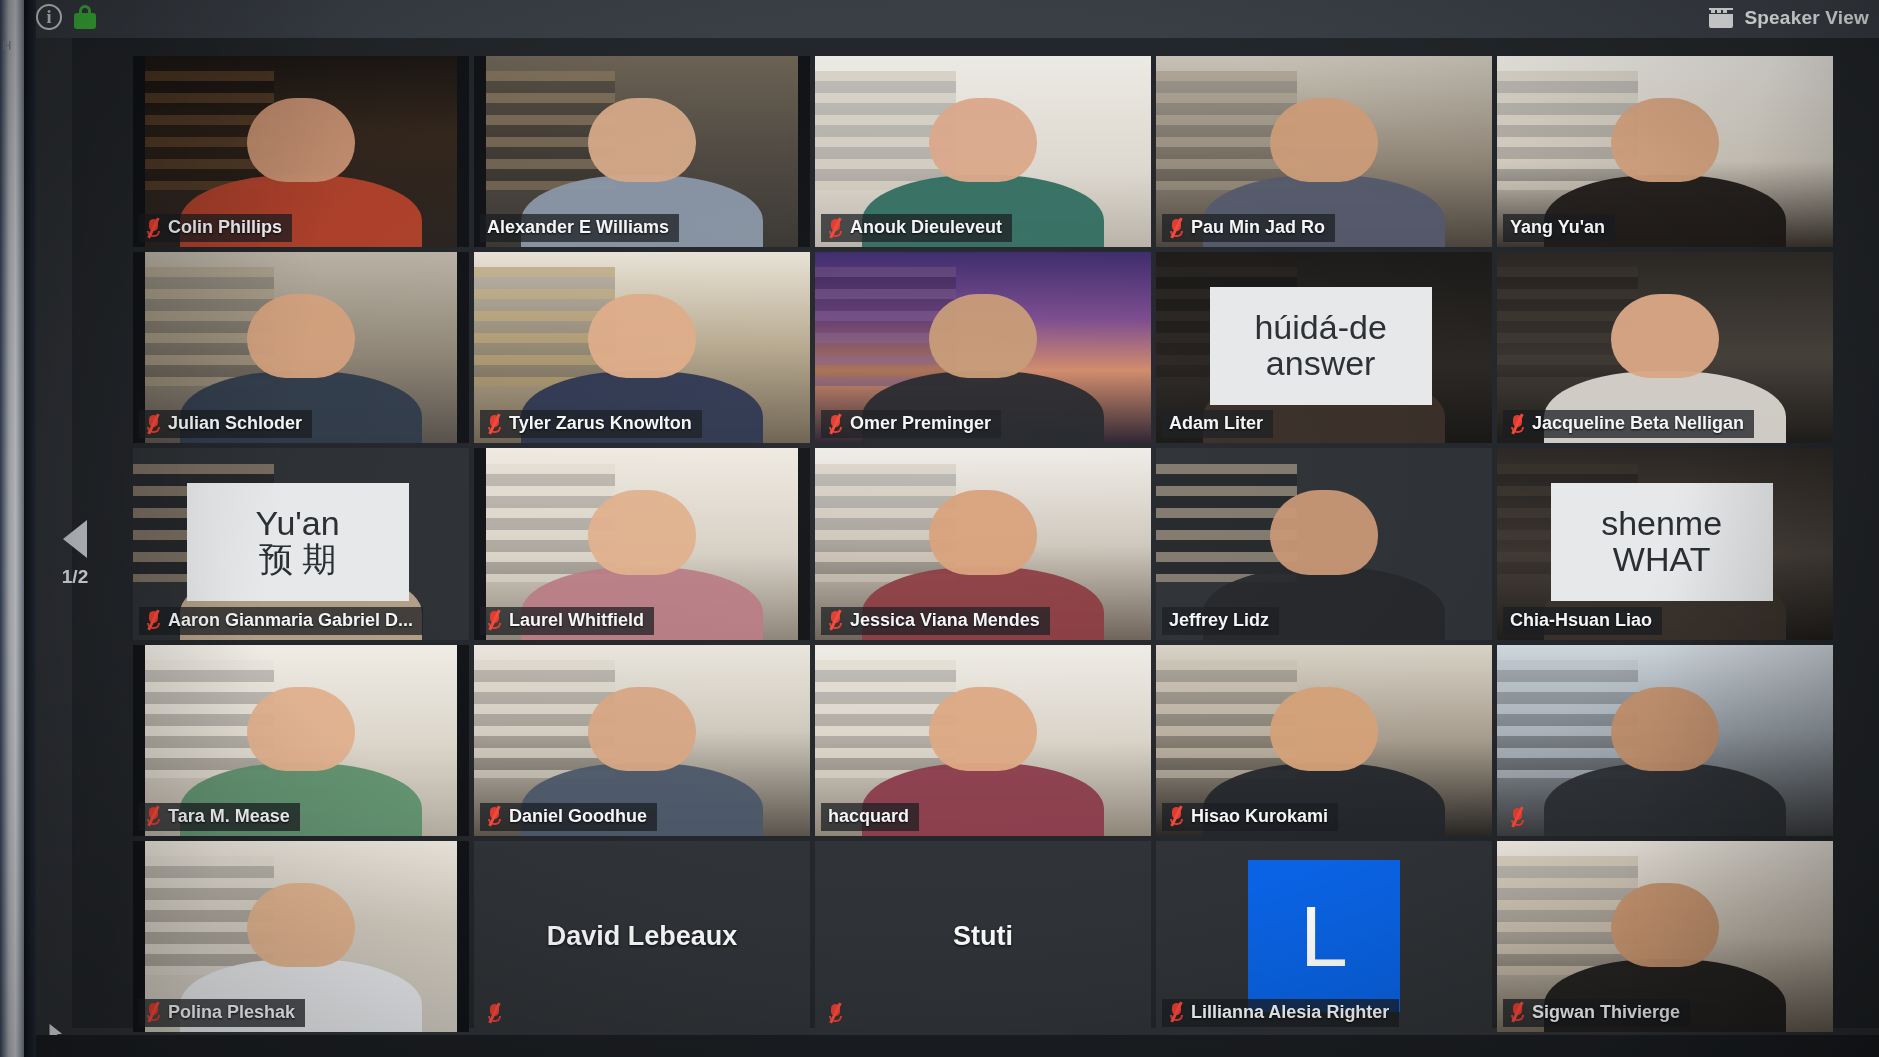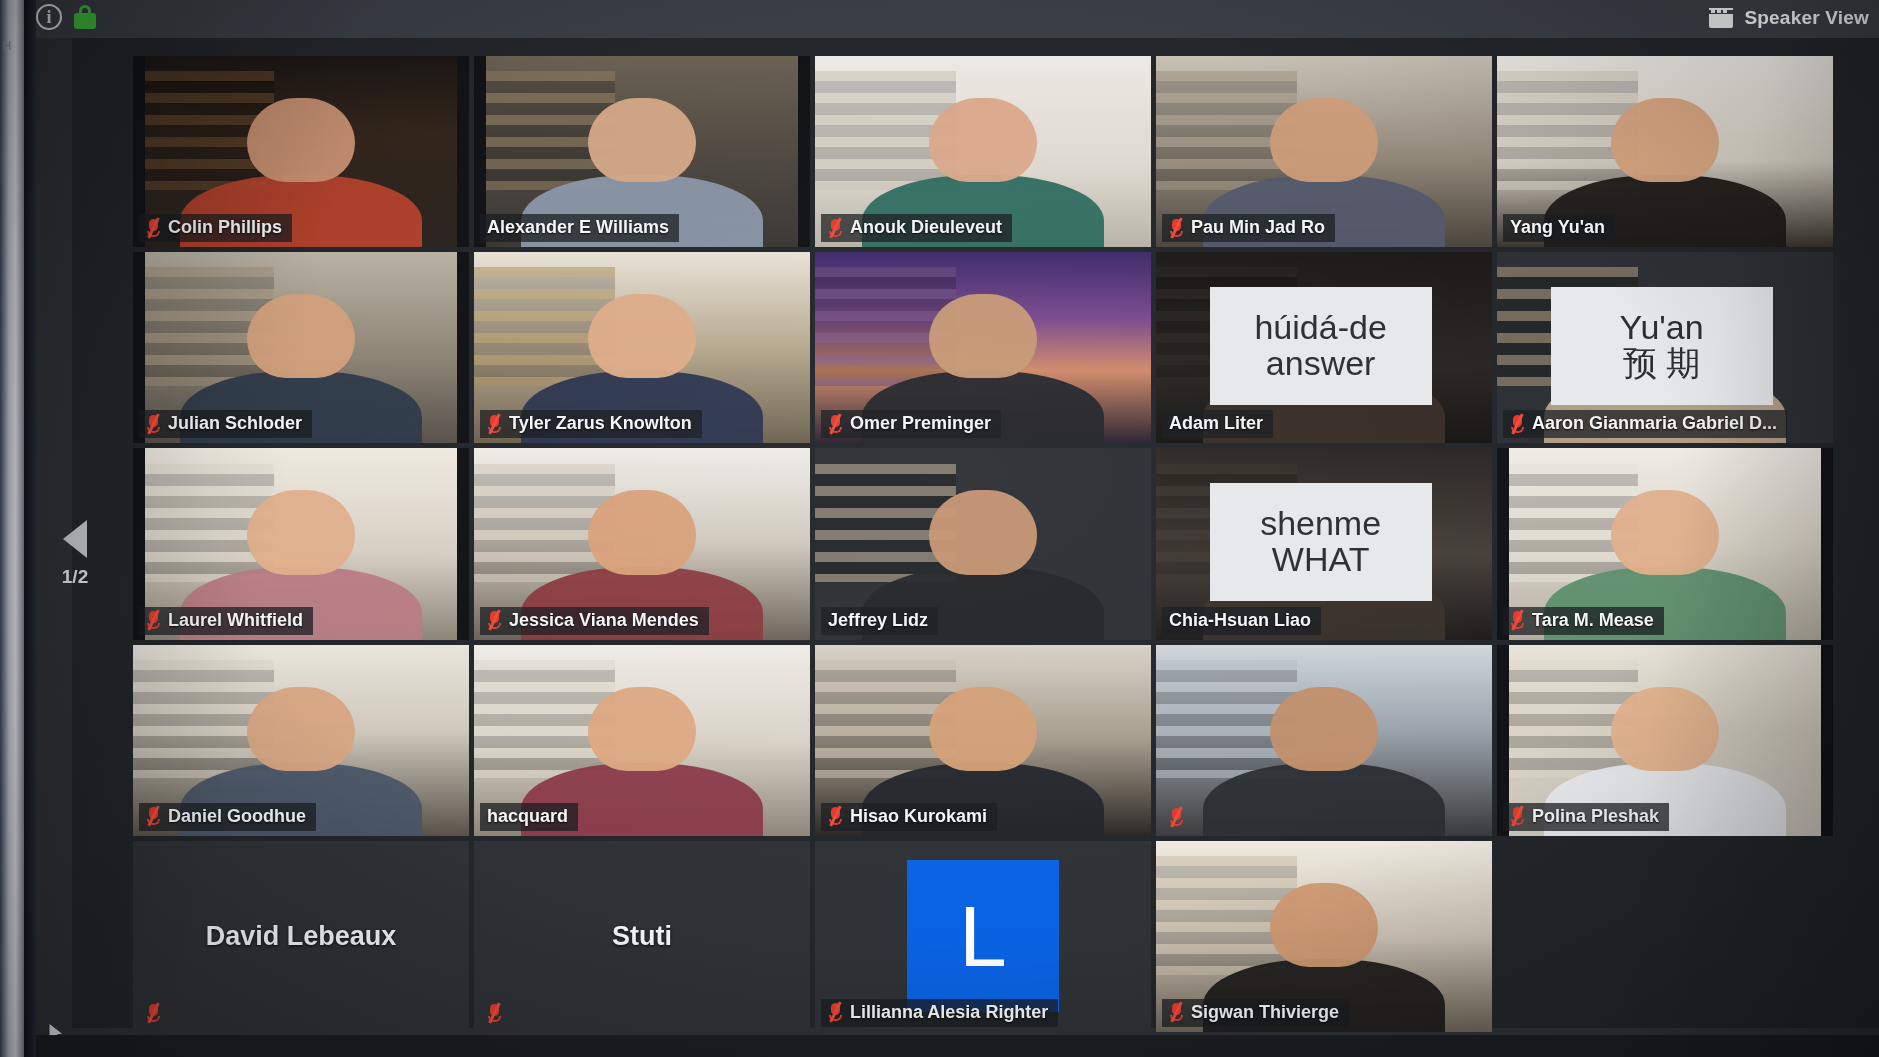--- a/index.html
+++ b/index.html
@@ -375,20 +375,36 @@
           <div class="person" style="left: 34%; top: 22%; width: 32%; height: 44%; background: rgb(200, 154, 116); opacity: 0.96;"></div>
           <div class="sign" style="left: 16%; top: 18%; width: 66%; height: 62%; font-size: 34px;">
             <span>húidá-de</span>
             <span>answer</span>
           </div>
         </div>
         <div class="nameplate">
           <div class="nm">Adam Liter</div>
         </div>
       </div>
+      <div class="tile highlight">
+        <div class="vid">
+          <div class="bg" style="background: linear-gradient(rgb(42, 39, 36) 0%, rgb(70, 64, 58) 55%, rgb(30, 28, 26) 100%);"></div>
+          <div style="position: absolute; left: 0px; top: 8%; width: 42%; height: 62%; opacity: 0.55; background: repeating-linear-gradient(rgb(58, 52, 46) 0px, rgb(58, 52, 46) 10px, rgba(0, 0, 0, 0.35) 10px, rgba(0, 0, 0, 0.35) 22px);"></div>
+          <div class="torso" style="left: 14%; bottom: -14%; width: 72%; height: 52%; background: rgb(216, 212, 205); opacity: 0.95;"></div>
+          <div class="person" style="left: 34%; top: 22%; width: 32%; height: 44%; background: rgb(217, 167, 133); opacity: 0.96;"></div>
+        </div>
+        <div class="nameplate">
+          <div class="mic-muted">
+            <div class="cap"></div>
+            <div class="stand"></div>
+            <div class="slash"></div>
+          </div>
+          <div class="nm">Jacqueline Beta Nelligan</div>
+        </div>
+      </div>
       <div class="tile">
         <div class="vid">
           <div class="bg"></div>
           <div style="position: absolute; left: 0px; top: 8%; width: 42%; height: 62%; opacity: 0.55; background: repeating-linear-gradient(rgb(176, 154, 128) 0px, rgb(176, 154, 128) 10px, rgba(0, 0, 0, 0.35) 10px, rgba(0, 0, 0, 0.35) 22px);"></div>
           <div class="torso" style="left: 14%; bottom: -14%; width: 72%; height: 52%; background: rgb(184, 164, 140); opacity: 0.95;"></div>
           <div class="person" style="left: 34%; top: 22%; width: 32%; height: 44%; background: rgb(207, 160, 124); opacity: 0.96;"></div>
           <div class="sign" style="left: 16%; top: 18%; width: 66%; height: 62%; font-size: 34px;">
             <span>Yu'an</span>
             <span>预 期</span>
           </div>

